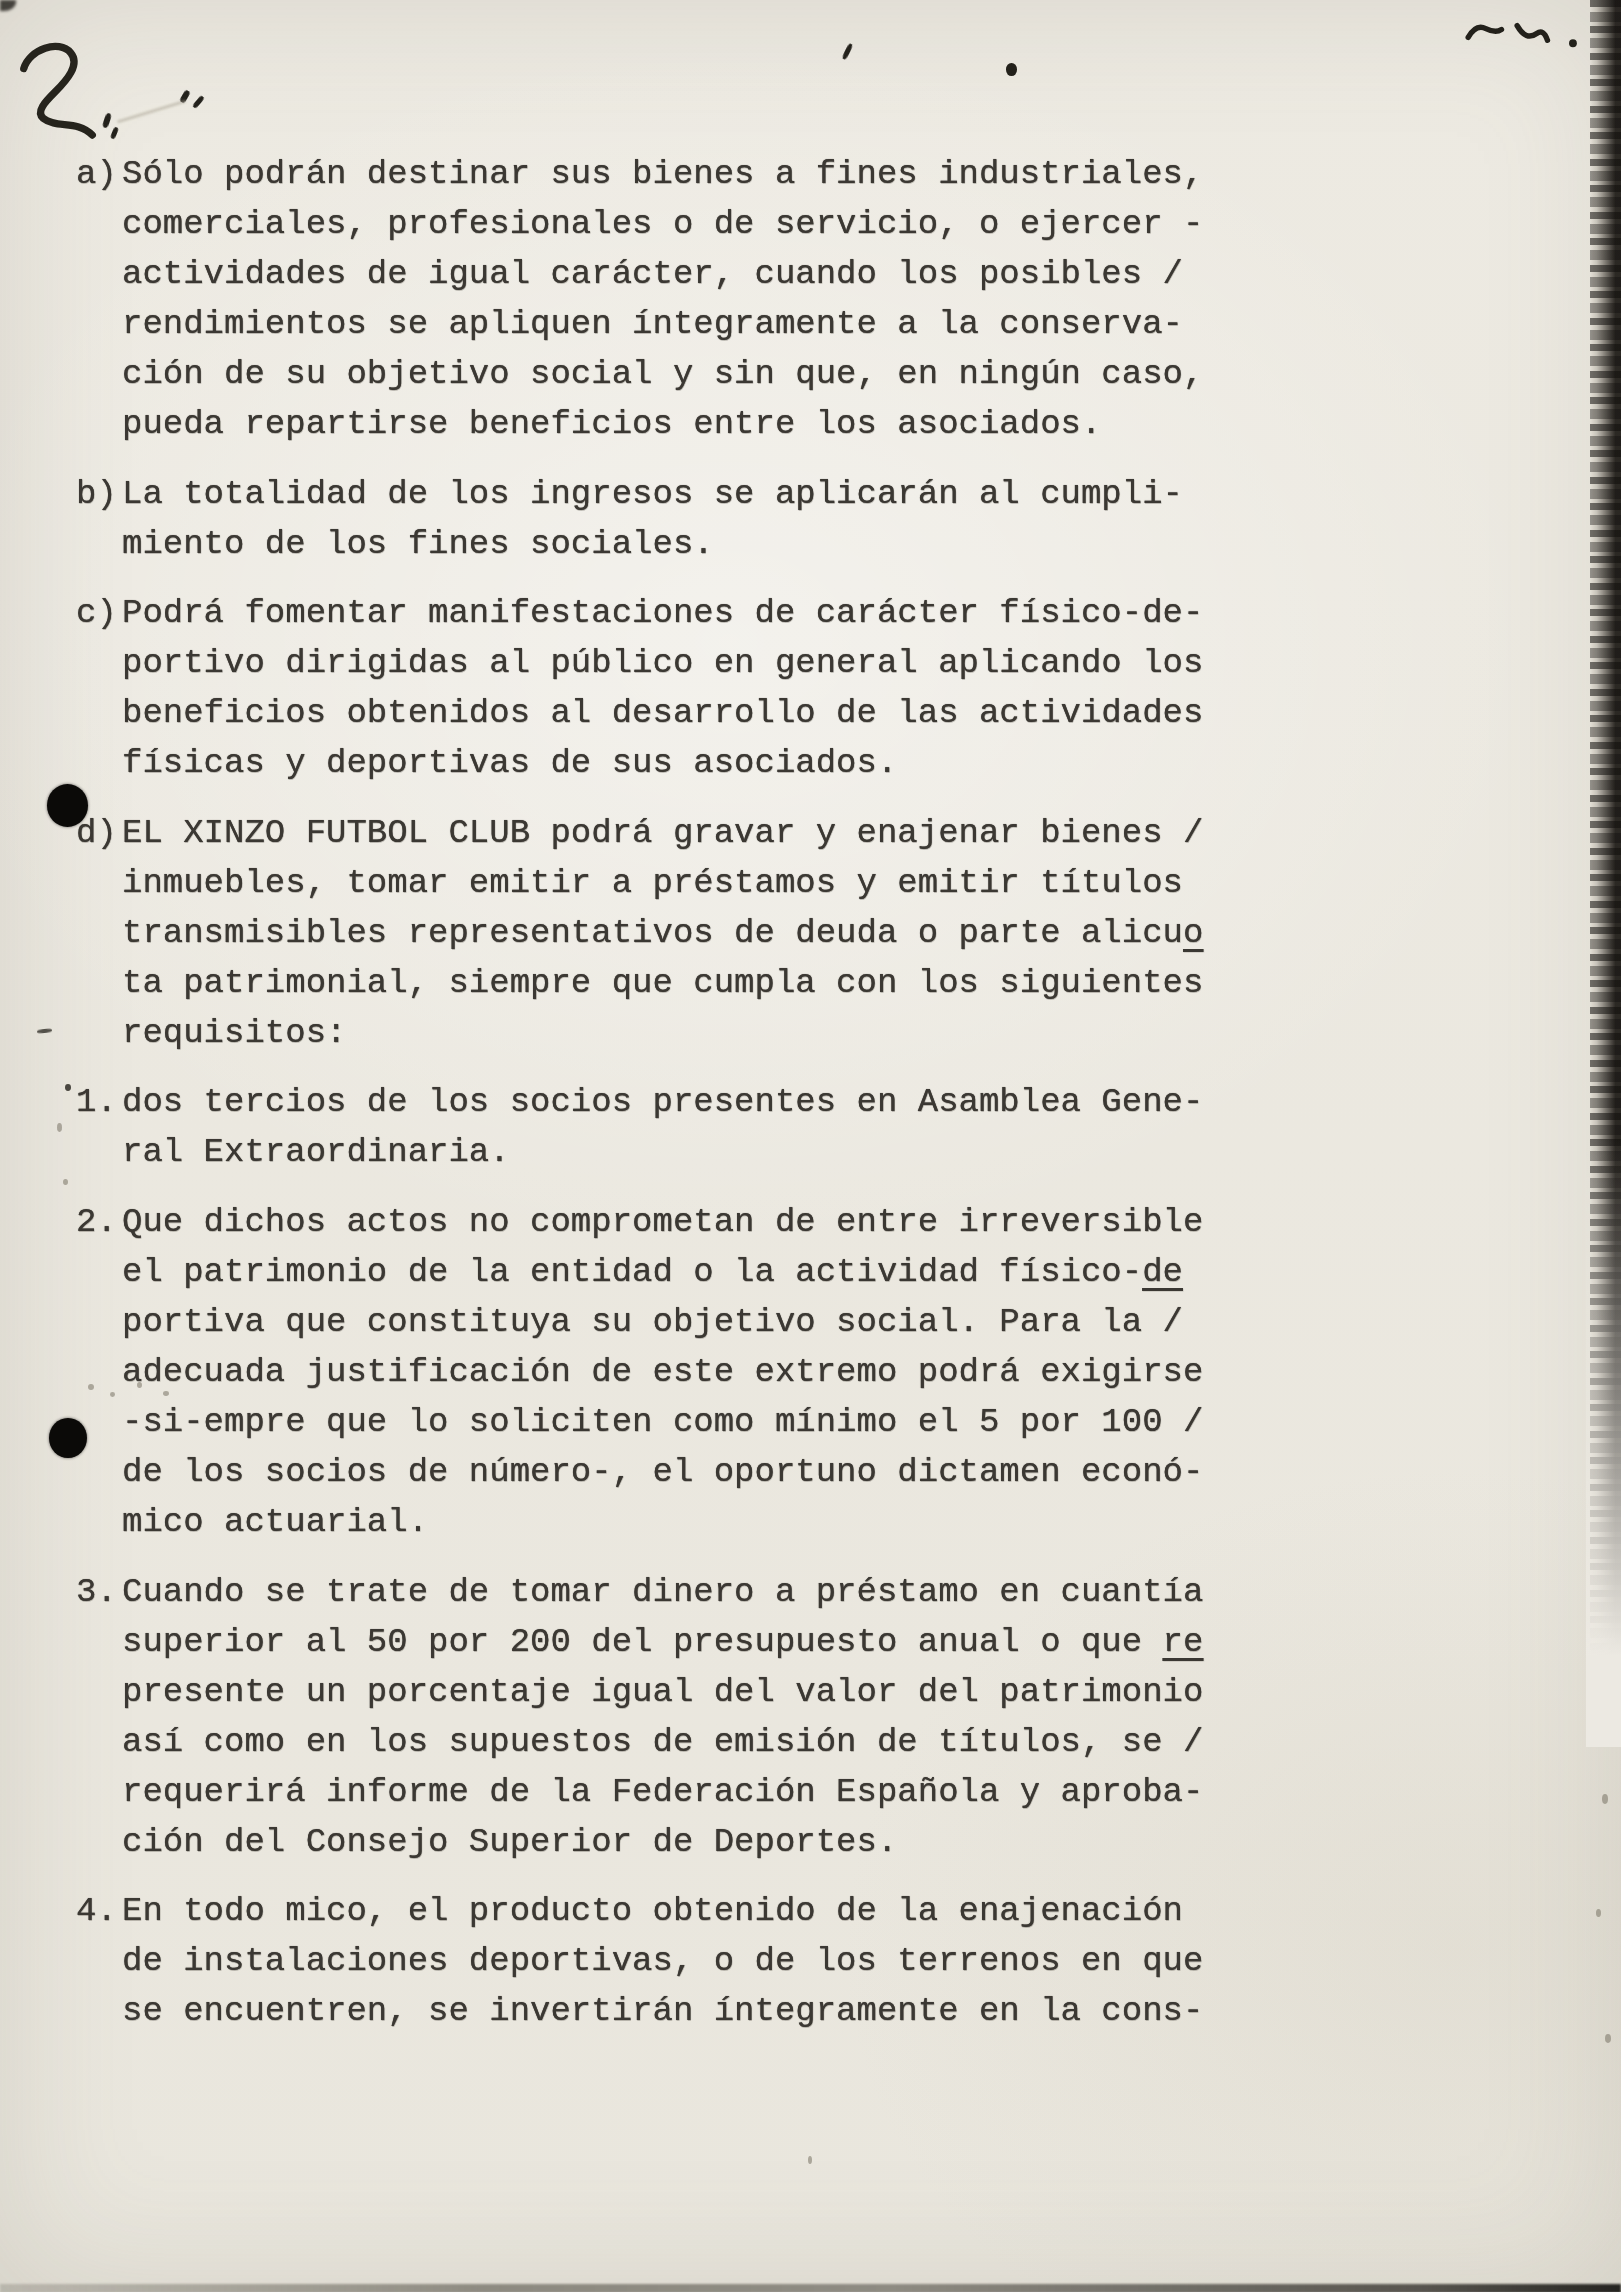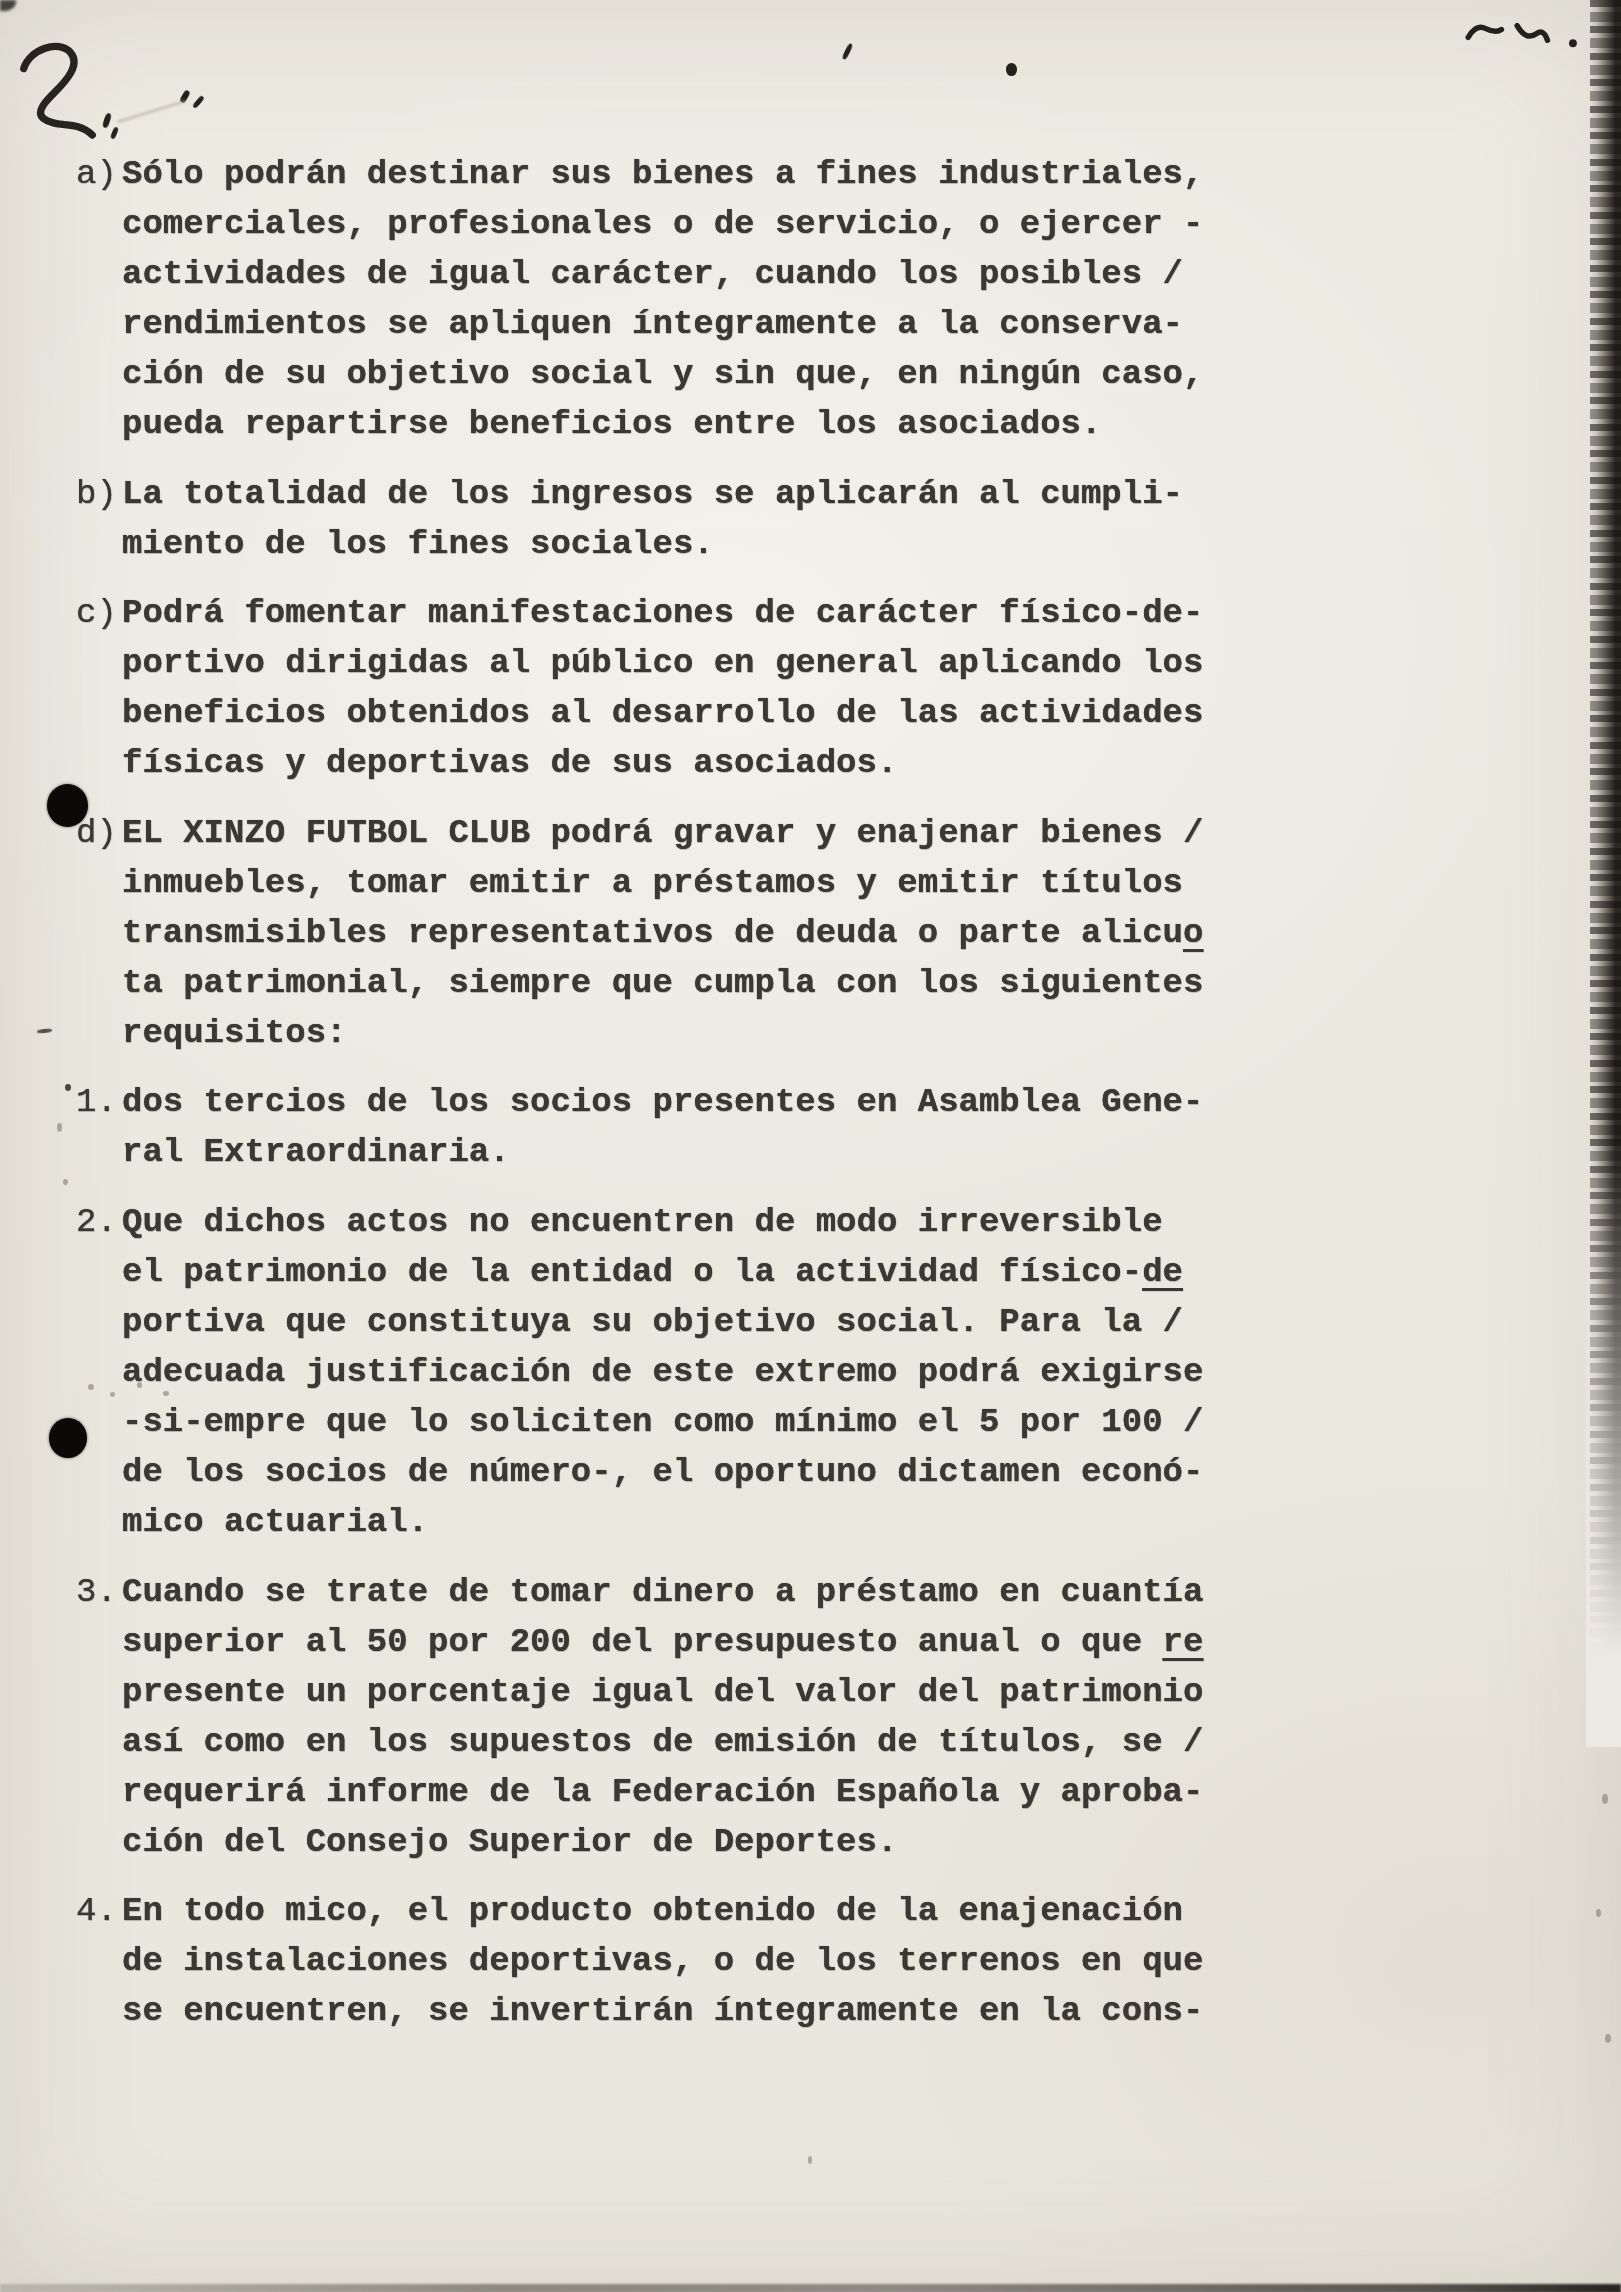--- a/index.html
+++ b/index.html
@@ -13,21 +13,21 @@
     box-shadow: inset 0 0 137px rgba(118,112,96,0.18);
     font-family:"Liberation Mono", monospace;
   }
   .content{
     position:absolute;top:149px;left:76px;
     color:#3b3833;font-size:34px;line-height:50px;
     text-shadow:0 0 0.8px rgba(48,44,38,0.85), 0.5px 0.6px 0 rgba(48,44,38,0.22);
   }
   .clause{display:flex;margin-bottom:19.6px;}
   .clause-label{flex:0 0 46px;width:46px;}
-  .clause-line{white-space:pre;font-weight:bold;}
+  .clause-line{white-space:pre;}
   .ul-tail{text-decoration:underline;text-decoration-thickness:2.9px;text-underline-offset:6.9px;}
   
   .hw-num{position:absolute;left:13.7px;top:35px;width:90px;height:110px;}
   .hw-num .hidden-val{position:absolute;opacity:0;font-size:9.8px;}
   
   .ink{position:absolute;background:#23211b;border-radius:40%;filter:blur(0.4px);}
   .faint{position:absolute;background:rgba(120,114,100,0.55);border-radius:50%;filter:blur(0.6px);}
   .pencil-line{position:absolute;background:rgba(168,162,146,0.5);filter:blur(1px);}
   
   .punch{position:absolute;background:#0b0a08;border-radius:50%;box-shadow:0 0 2.9px rgba(10,9,7,0.65);}
@@ -133,21 +133,21 @@
         <div class="clause">
           <div class="clause-label">1.</div>
           <div class="clause-body">
             <div class="clause-line">dos tercios de los socios presentes en Asamblea Gene-</div>
             <div class="clause-line">ral Extraordinaria.</div>
           </div>
         </div>
         <div class="clause">
           <div class="clause-label">2.</div>
           <div class="clause-body">
-            <div class="clause-line">Que dichos actos no encuentren de modo irreversible</div>
+            <div class="clause-line">Que dichos actos no comprometan de entre irreversible</div>
             <div class="clause-line"><span>el patrimonio de la entidad o la actividad físico-</span><span class="ul-tail">de</span></div>
             <div class="clause-line">portiva que constituya su objetivo social. Para la /</div>
             <div class="clause-line">adecuada justificación de este extremo podrá exigirse</div>
             <div class="clause-line">-si-empre que lo soliciten como mínimo el 5 por 100 /</div>
             <div class="clause-line">de los socios de número-, el oportuno dictamen econó-</div>
             <div class="clause-line">mico actuarial.</div>
           </div>
         </div>
         <div class="clause">
           <div class="clause-label">3.</div>

